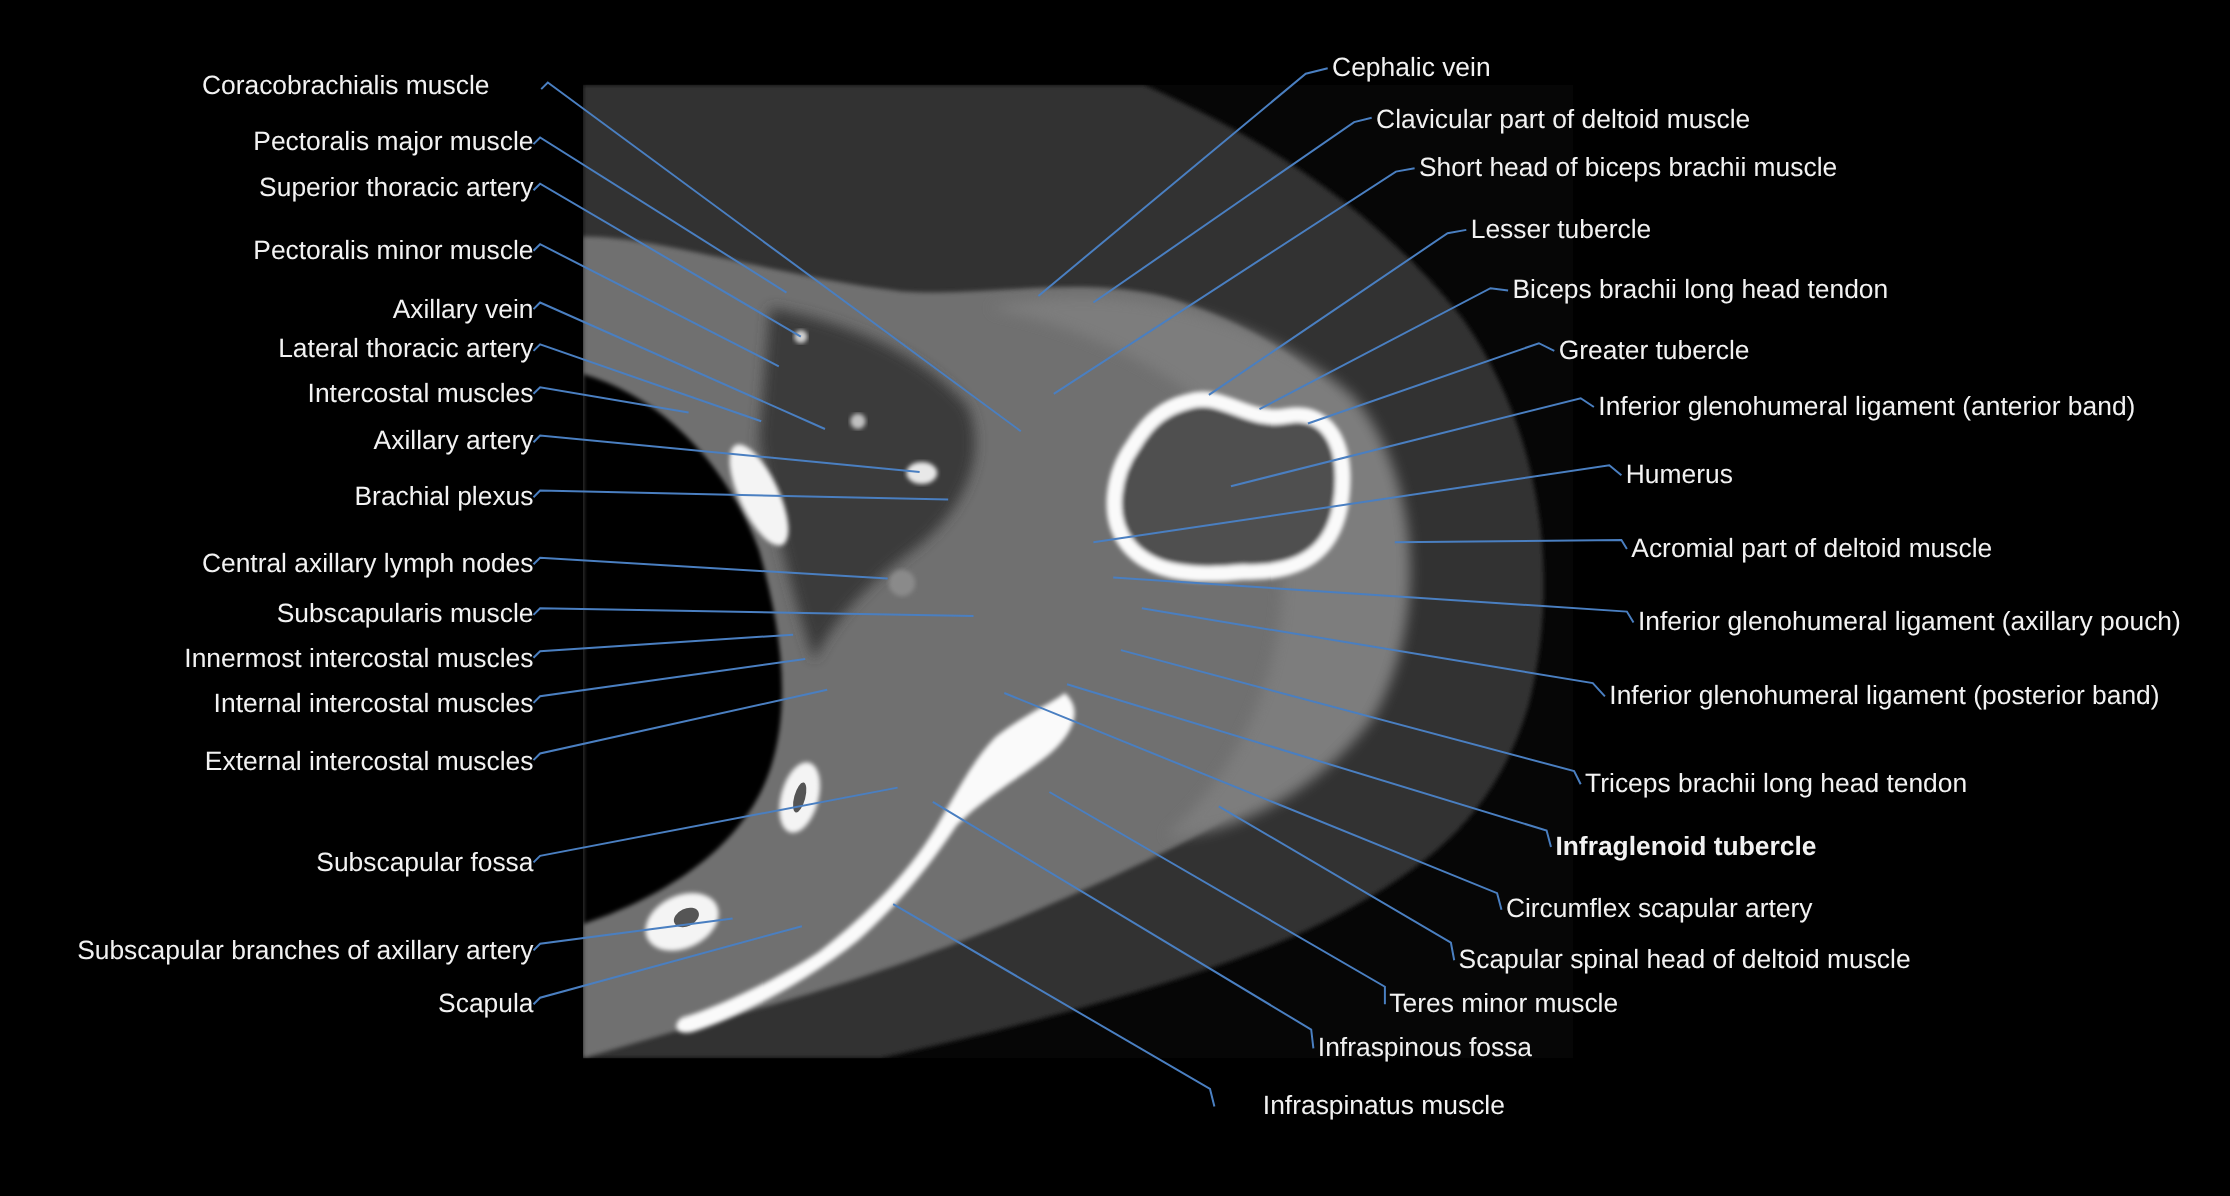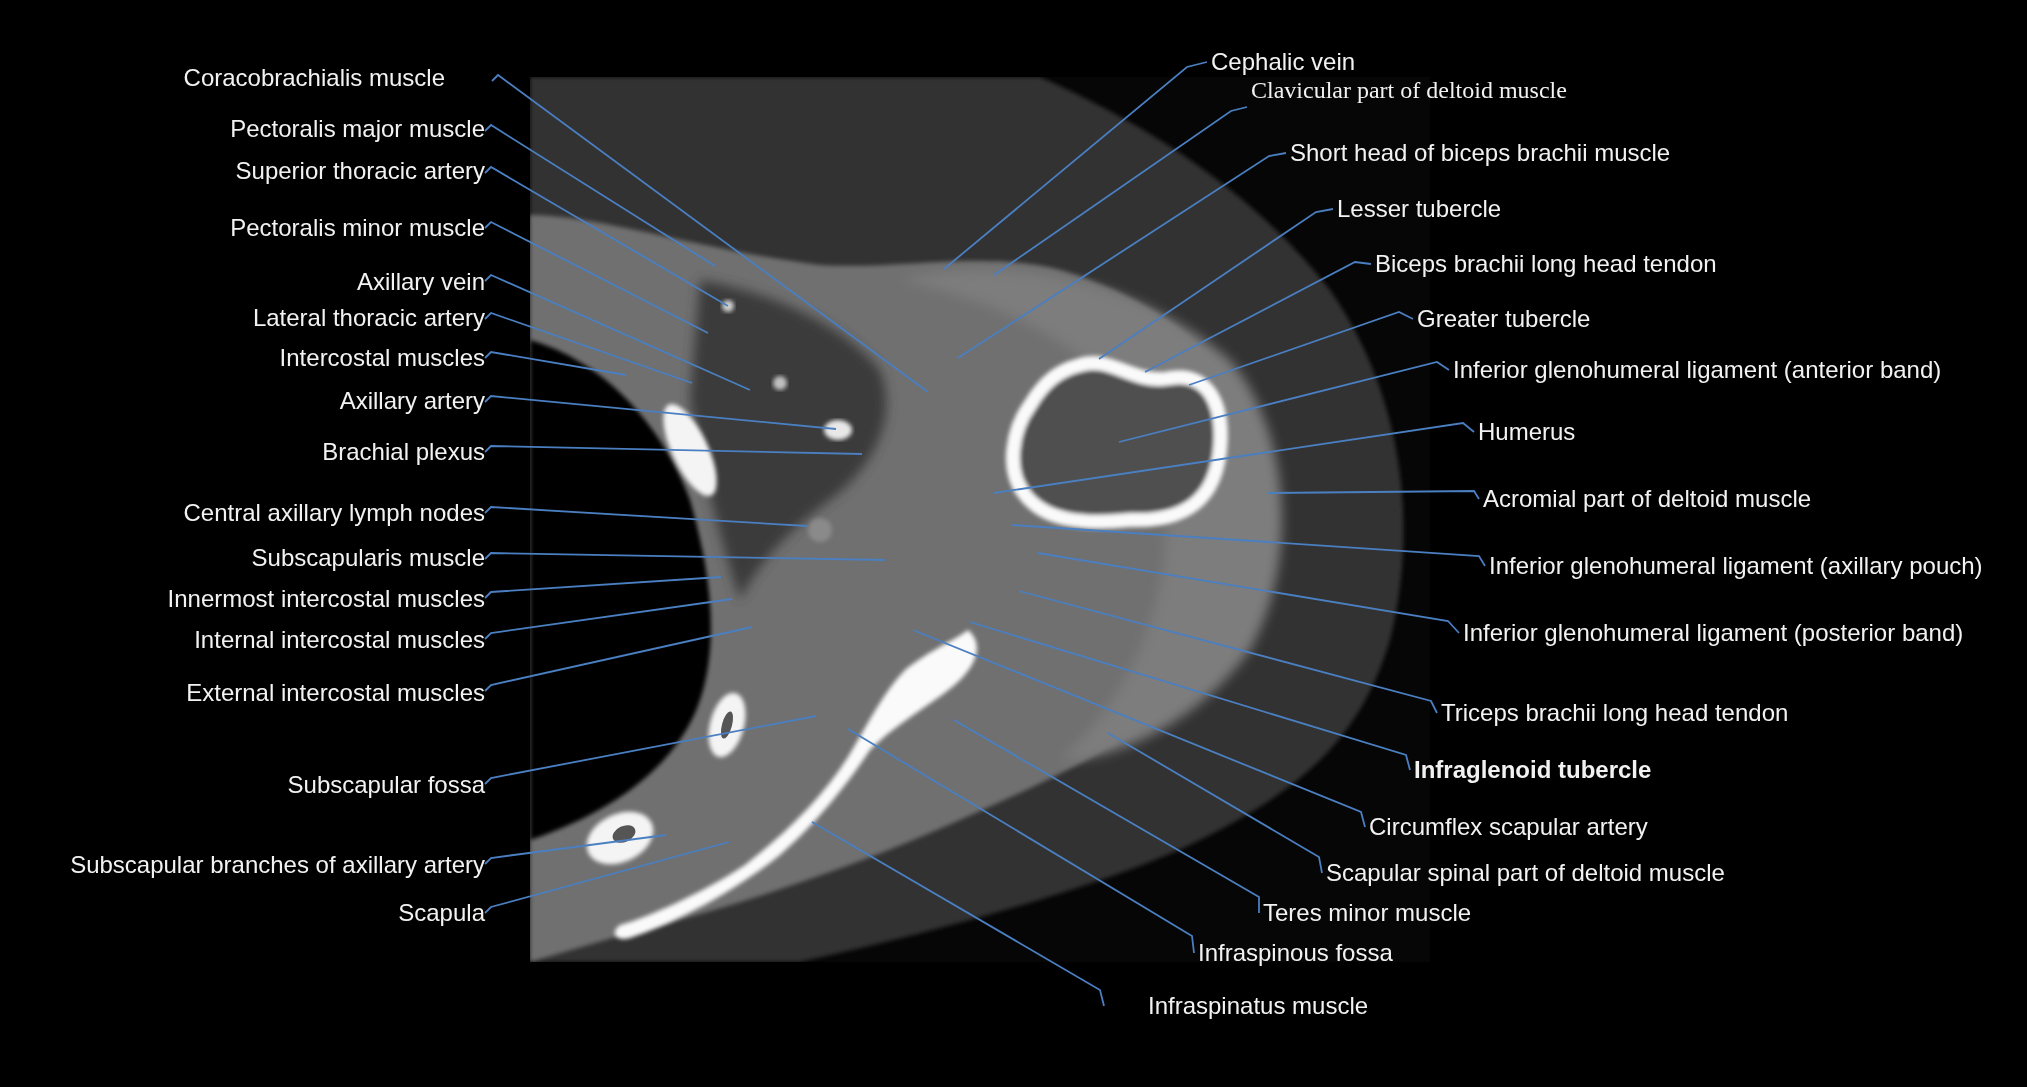--- a/index.html
+++ b/index.html
@@ -105,30 +105,30 @@
     <div class="lbl left" style="right: 1542px; top: 452px;">Brachial plexus</div>
     <div class="lbl left" style="right: 1542px; top: 513px;">Central axillary lymph nodes</div>
     <div class="lbl left" style="right: 1542px; top: 558px;">Subscapularis muscle</div>
     <div class="lbl left" style="right: 1542px; top: 599px;">Innermost intercostal muscles</div>
     <div class="lbl left" style="right: 1542px; top: 640px;">Internal intercostal muscles</div>
     <div class="lbl left" style="right: 1542px; top: 693px;">External intercostal muscles</div>
     <div class="lbl left" style="right: 1542px; top: 785px;">Subscapular fossa</div>
     <div class="lbl left" style="right: 1542px; top: 865px; margin-left: 28px;">Subscapular branches of axillary artery</div>
     <div class="lbl left" style="right: 1542px; top: 913px;">Scapula</div>
     <div class="lbl right" style="left: 1211px; top: 62px;">Cephalic vein</div>
-    <div class="lbl right" style="left: 1251px; top: 90px; font-family: Liberation Serif, serif;">Clavicular part of deltoid muscle</div>
+    <div class="lbl right" style="left: 1251px; top: 109px;">Clavicular part of deltoid muscle</div>
     <div class="lbl right" style="left: 1290px; top: 153px;">Short head of biceps brachii muscle</div>
     <div class="lbl right" style="left: 1337px; top: 209px;">Lesser tubercle</div>
     <div class="lbl right" style="left: 1375px; top: 264px;">Biceps brachii long head tendon</div>
     <div class="lbl right" style="left: 1417px; top: 319px;">Greater tubercle</div>
     <div class="lbl right" style="left: 1453px; top: 370px;">Inferior glenohumeral ligament (anterior band)</div>
     <div class="lbl right" style="left: 1478px; top: 432px;">Humerus</div>
     <div class="lbl right" style="left: 1483px; top: 499px;">Acromial part of deltoid muscle</div>
     <div class="lbl right" style="left: 1489px; top: 566px;">Inferior glenohumeral ligament (axillary pouch)</div>
     <div class="lbl right" style="left: 1463px; top: 633px;">Inferior glenohumeral ligament (posterior band)</div>
     <div class="lbl right" style="left: 1441px; top: 713px;">Triceps brachii long head tendon</div>
     <div class="lbl right" style="left: 1414px; top: 770px; font-weight: bold;">Infraglenoid tubercle</div>
     <div class="lbl right" style="left: 1369px; top: 827px;">Circumflex scapular artery</div>
-    <div class="lbl right" style="left: 1326px; top: 873px;">Scapular spinal part of deltoid muscle</div>
+    <div class="lbl right" style="left: 1326px; top: 873px;">Scapular spinal head of deltoid muscle</div>
     <div class="lbl right" style="left: 1263px; top: 913px;">Teres minor muscle</div>
     <div class="lbl right" style="left: 1198px; top: 953px;">Infraspinous fossa</div>
     <div class="lbl right" style="left: 1108px; top: 1006px; margin-left: 40px;">Infraspinatus muscle</div>
   </div>
 
 </body></html>

